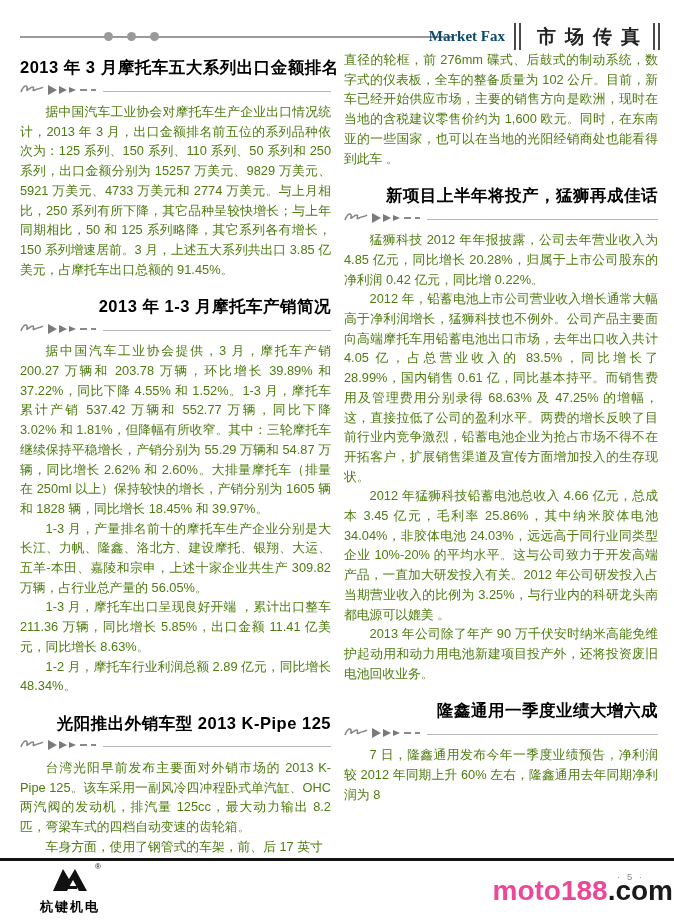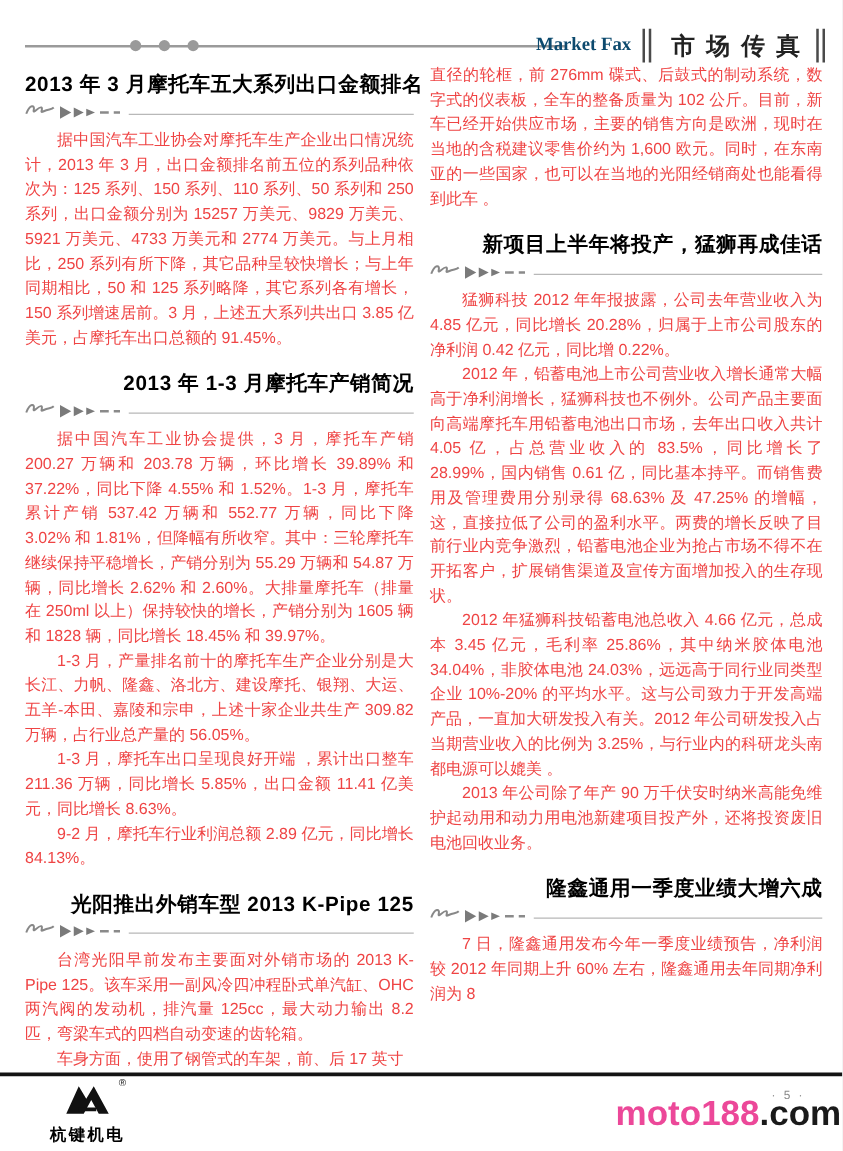--- a/index.html
+++ b/index.html
@@ -16,21 +16,21 @@
   .brand-en{font-family:"Liberation Serif","DejaVu Serif",serif;font-weight:bold;
     color:#0c4a6e;font-size:15px;margin-right:9px;}
   .dbar{width:3px;height:27px;border-left:2px solid #4a4a4a;border-right:2px solid #4a4a4a;}
   .brand-cn{font-size:19px;font-weight:bold;color:#222;letter-spacing:9px;
     padding:0 4px 0 16px;white-space:nowrap;}
   
   .columns{position:absolute;top:50px;left:20px;width:638px;bottom:62px;
     display:flex;gap:13px;overflow:hidden;}
   .col{width:311px;}
   .col.rightcol{width:314px;}
-  .col p{font-size:12.8px;line-height:19.7px;text-align:justify;margin:0;color:#ef4444;}
+  .col p{font-size:12.8px;line-height:19.7px;text-align:justify;margin:0;color:#4d7c0f;}
   .col p.indent{text-indent:2em;}
   .headline{font-size:16.5px;font-weight:bold;text-align:right;color:#000;
     margin:17px 0 3px;letter-spacing:.5px;white-space:nowrap;}
   .col .headline:first-child{margin-top:7px;}
   
   .deco{display:flex;align-items:center;height:15px;margin:0 0 5px;}
   .deco .squig{flex:0 0 auto;margin-right:2px;}
   .tri{width:0;height:0;border-style:solid;border-color:transparent transparent transparent #7a7a7a;margin-left:2px;}
   .tri.t1{border-width:5px 0 5px 9px;}
   .tri.t2{border-width:4px 0 4px 8px;}
@@ -108,21 +108,21 @@
         <span class="tri t1"></span>
         <span class="tri t2"></span>
         <span class="tri t3"></span>
         <span class="ddash"></span>
         <span class="ddash short"></span>
         <span class="deco-line"></span>
       </div>
       <p class="indent">据中国汽车工业协会提供，3 月，摩托车产销 200.27 万辆和 203.78 万辆，环比增长 39.89% 和 37.22%，同比下降 4.55% 和 1.52%。1-3 月，摩托车累计产销 537.42 万辆和 552.77 万辆，同比下降 3.02% 和 1.81%，但降幅有所收窄。其中：三轮摩托车继续保持平稳增长，产销分别为 55.29 万辆和 54.87 万辆，同比增长 2.62% 和 2.60%。大排量摩托车（排量在 250ml 以上）保持较快的增长，产销分别为 1605 辆和 1828 辆，同比增长 18.45% 和 39.97%。</p>
       <p class="indent">1-3 月，产量排名前十的摩托车生产企业分别是大长江、力帆、隆鑫、洛北方、建设摩托、银翔、大运、五羊-本田、嘉陵和宗申，上述十家企业共生产 309.82 万辆，占行业总产量的 56.05%。</p>
       <p class="indent">1-3 月，摩托车出口呈现良好开端 ，累计出口整车 211.36 万辆，同比增长 5.85%，出口金额 11.41 亿美元，同比增长 8.63%。</p>
-      <p class="indent">9-2 月，摩托车行业利润总额 2.89 亿元，同比增长 84.13%。</p>
+      <p class="indent">1-2 月，摩托车行业利润总额 2.89 亿元，同比增长 48.34%。</p>
 
       <div class="headline">光阳推出外销车型 2013 K-Pipe 125</div>
       <div class="deco">
         <span class="squig">
           <svg width="24" height="12" viewBox="0 0 24 12">
               <path d="M1 9 C4 1 8 2 7 6 C6 10 11 3 13 4 C15 5 11 9 15 7 C19 5 21 6 23 4" stroke="#888" fill="none" stroke-width="1.6"></path>
             </svg>
         </span>
         <span class="tri t1"></span>
         <span class="tri t2"></span>

